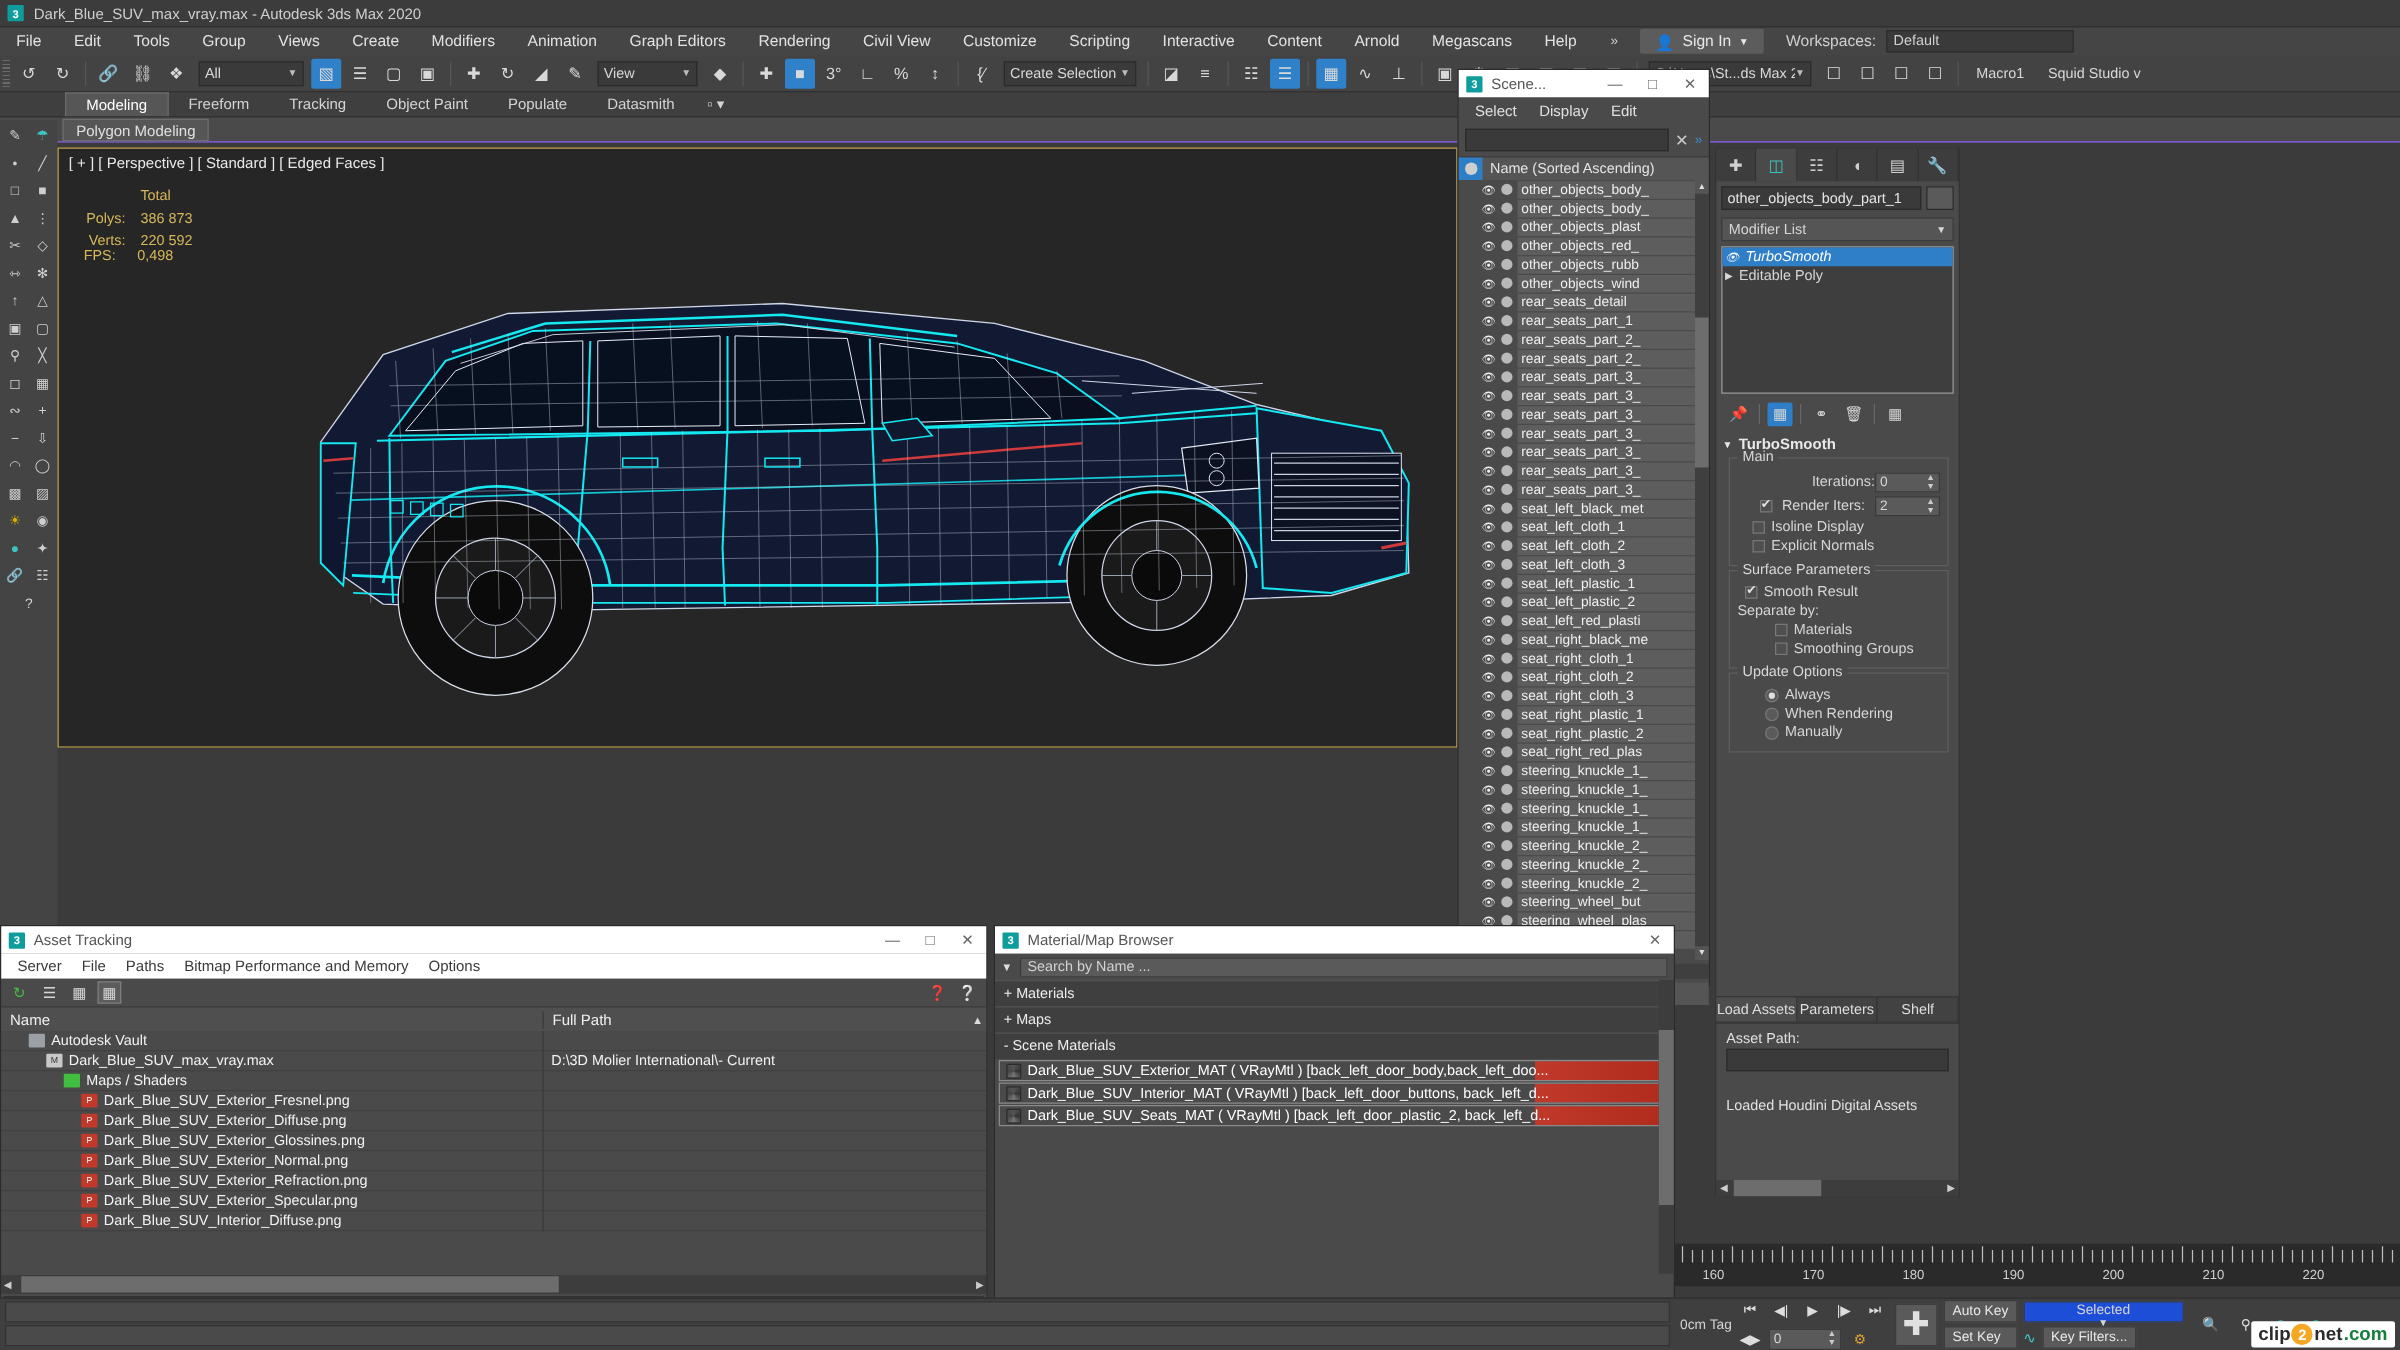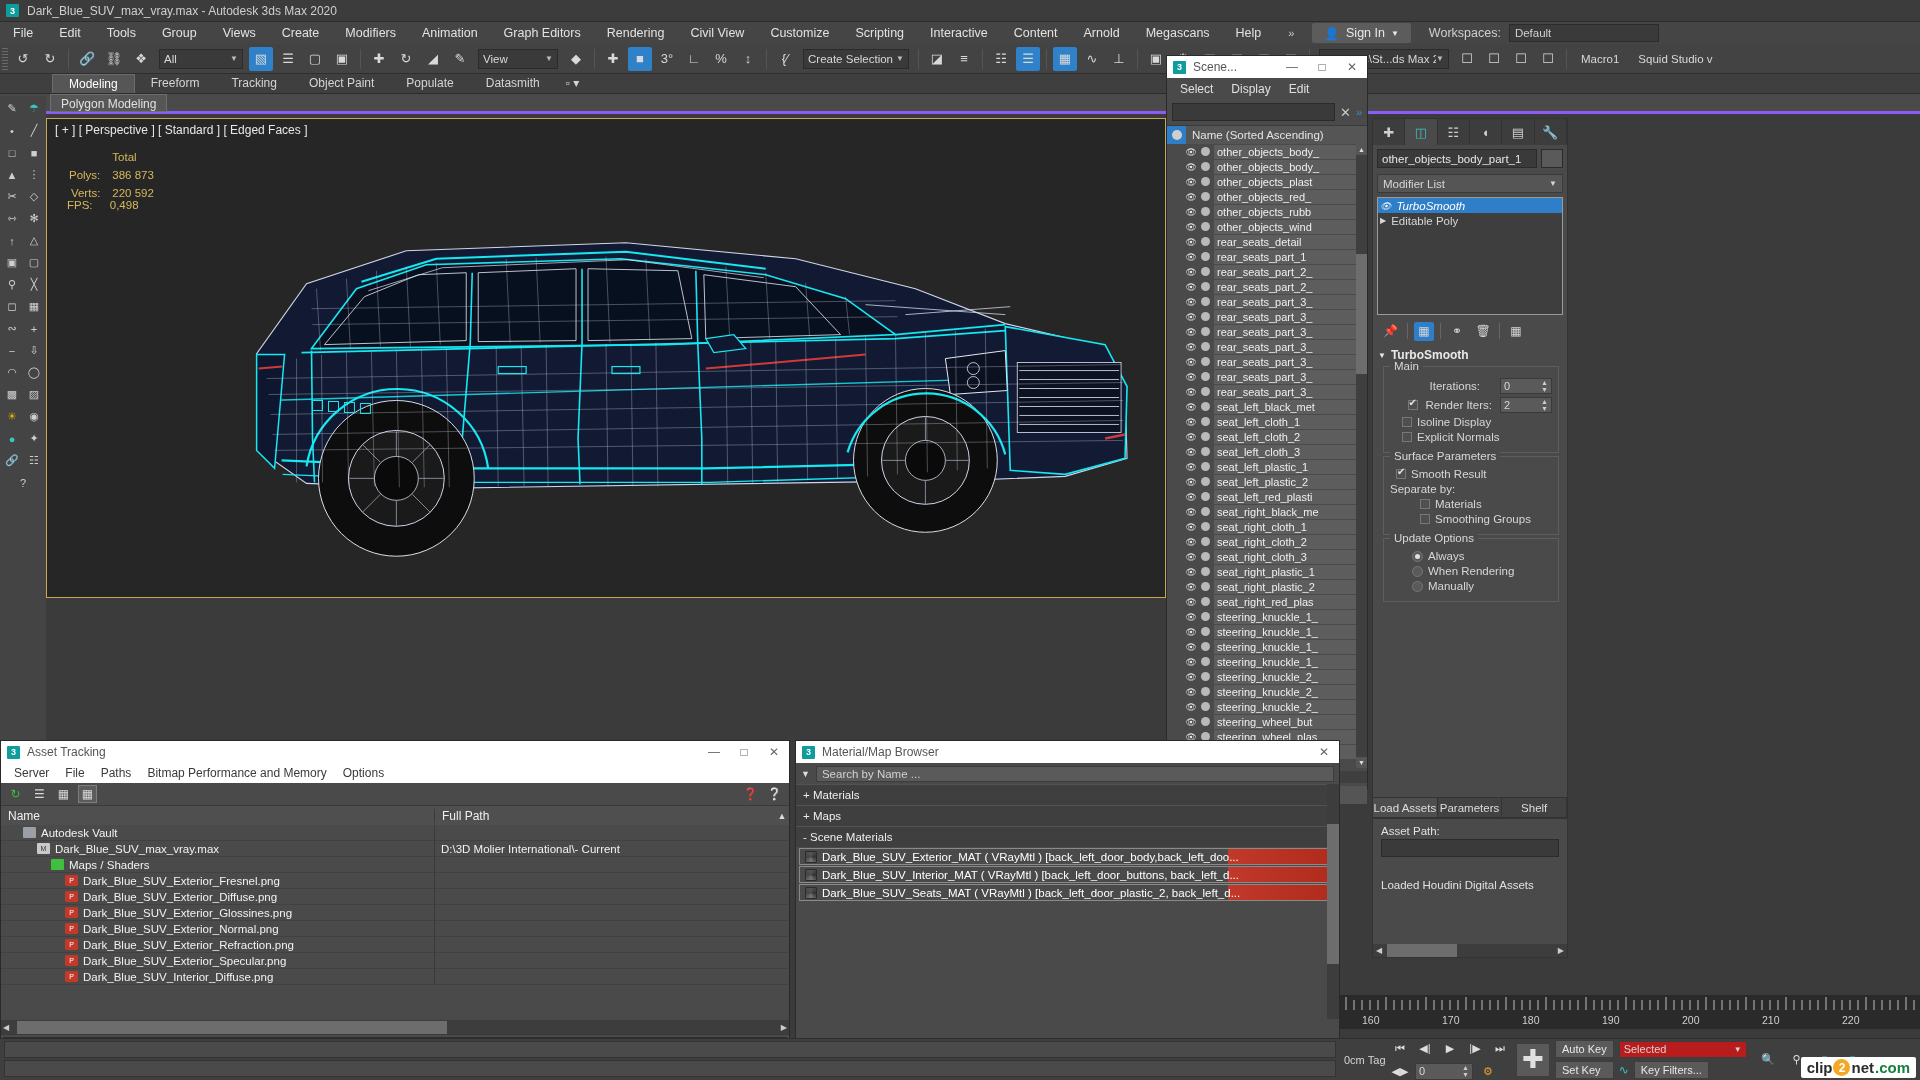--- a/index.html
+++ b/index.html
@@ -38,21 +38,21 @@
     align-items:center; justify-content:space-between; padding:0 4px; font-size:11.5px; color:#d8d8d8;}
   .combo .cv { overflow:hidden; white-space:nowrap; }
   .combo .cc { font-size:8px; color:#bbb; }
 
   
   .ribbon { height:20px; background:#3f3f3f; display:flex; align-items:flex-end;
      border-bottom:1px solid #2c2c2c; }
   .rtab { padding:0 16px; height:19px; line-height:19px; font-size:12px; color:#d4d4d4;}
   .rtab.active { background:#565656; border:1px solid #6b6b6b; border-bottom:none; color:#fff; }
   .ribbon2 { height:20px; background:#4a4a4a; display:flex; align-items:center;
-     border-bottom:3px solid #8b5cf6; padding-left:50px;}
+     border-bottom:1px solid #8b5cf6; padding-left:50px;}
   .rtab2 { padding:0 10px; height:18px; line-height:18px; font-size:12px; color:#e0e0e0;
      background:#565656; border:1px solid #6e6e6e; }
 
   
   .lefttools { position:absolute; left:0; top:96px; width:46px; bottom:271px;
      background:#444; display:flex; flex-direction:column; align-items:center; padding-top:2px; gap:1px;}
   .ltrow { display:flex; gap:1px; }
   .lt { width:21px; height:21px; display:flex; align-items:center; justify-content:center;
      color:#cfcfcf; font-size:11px; border-radius:2px;}
 
@@ -217,22 +217,22 @@
   .sb-left { width:1340px; height:42px; padding:2px 4px; display:flex; flex-direction:column; gap:2px;}
   .sb-msg { height:17px; background:#4a4a4a; border:1px solid #333; }
   .sb-msg2 { height:17px; background:#4a4a4a; border:1px solid #333;}
   .sb-right { flex:1; display:flex; align-items:center; gap:5px; padding-left:4px;}
   .playbtn { width:22px; height:20px; display:flex; align-items:center; justify-content:center;
      color:#ddd; font-size:11px;}
   .keybtn { height:18px; background:#5a5a5a; border:1px solid #3d3d3d; font-size:11px;
      color:#e8e8e8; padding:0 6px; line-height:17px;}
   .bigplus { width:34px; height:34px; background:#5a5a5a; border:1px solid #3d3d3d;
      display:flex; align-items:center; justify-content:center; color:#e0e0e0; font-size:26px;}
-  .selcombo { width:128px; height:17px; background:#b91c1c; border:1px solid #3d3d3d;
-     display:flex; align-items:center; justify-content:space-between; padding:0 4px; font-size:11px;}
+  .selcombo { width:128px; height:17px; background:#1d4ed8; border:1px solid #3d3d3d;
+     display:flex; align-items:center; justify-content:space-between; padding:0 4px; font-size:11px;flex-direction:column;}
   .watermark { position:absolute; right:4px; bottom:2px; display:flex; align-items:center;
      background:#fff; padding:2px 6px; border-radius:2px; font-size:15px; font-weight:bold;
      color:#2b2b2b; gap:1px;}
   .wm-o { background:#f5a623; color:#fff; border-radius:50%; width:17px; height:17px;
      display:inline-flex; align-items:center; justify-content:center; font-size:12px;}
   .wm-blue { color:#15803d; }
   .coord { font-size:11px; color:#d4d4d4;}
 </style>
 </head>
 <body>
@@ -885,21 +885,21 @@
       <span class="cp-tb">▦</span>
     </div>
 
     <div class="cp-rollup">
       <div class="rh">
         <span style="font-size:8px;">▼</span>
         <span>TurboSmooth</span>
       </div>
       <div class="grp">
         <span class="gl">Main</span>
-        <div class="row" style="justify-content:flex-end;gap:20px;">
+        <div class="row" style="justify-content:flex-end;gap:0;">
           <span>Iterations:</span>
           <span class="spin">
             <span>0</span>
             <span class="ar">▲<br>▼</span>
           </span>
         </div>
         <div class="row" style="justify-content:flex-end;gap:8px;">
           <span class="cb on"></span>
           <span>Render Iters:</span>
           <span class="spin">

